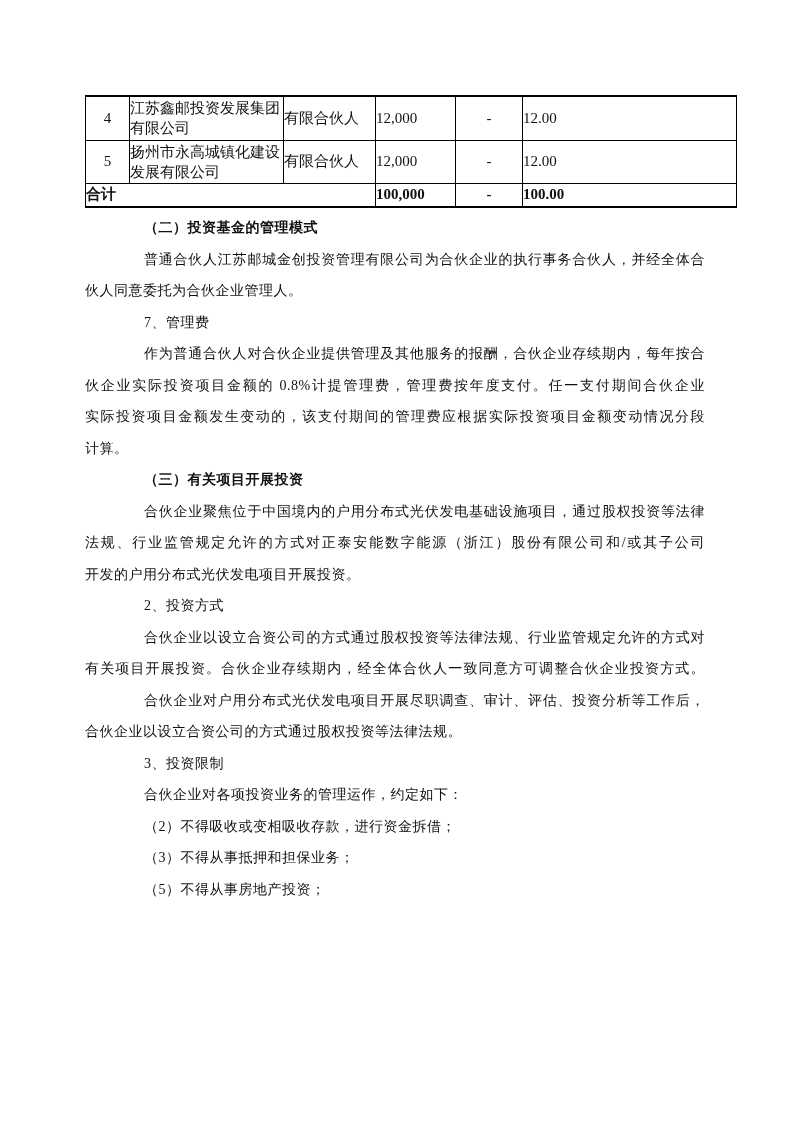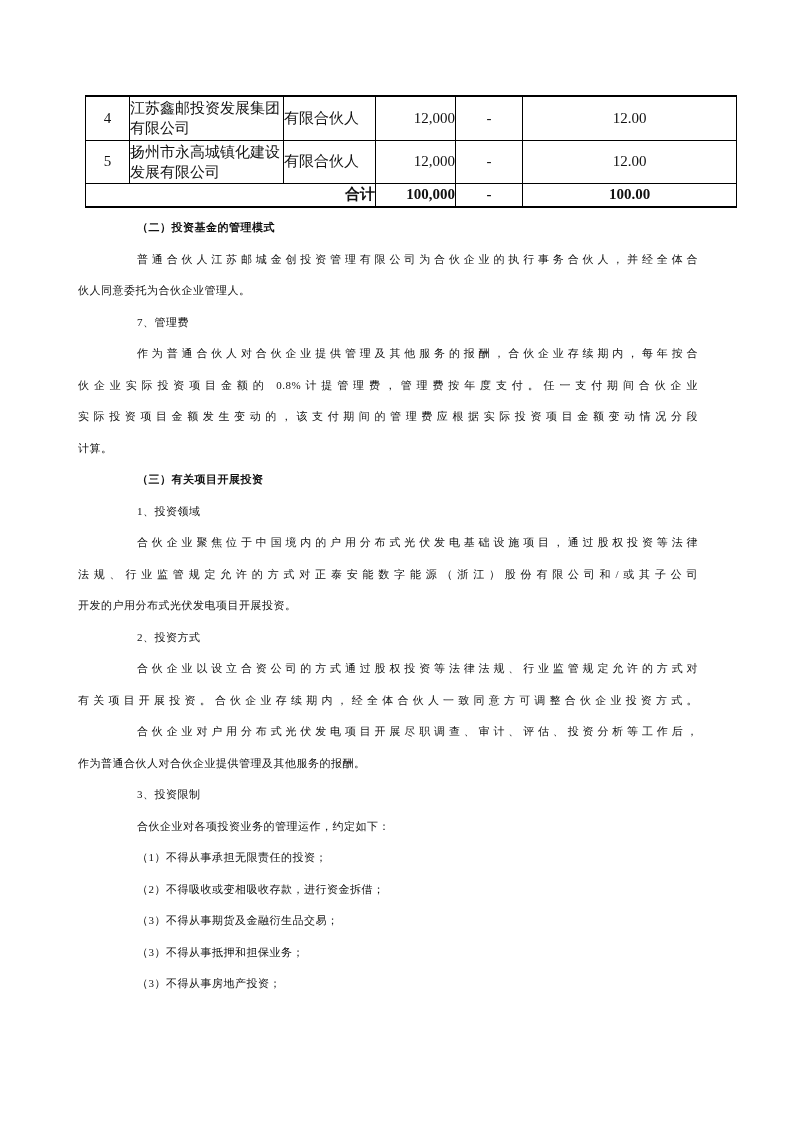--- a/index.html
+++ b/index.html
@@ -27,31 +27,31 @@
     font-size:15px;
     vertical-align:middle;
     padding:1px 0;
   }
   tr.row-partner-a { height:44px; }
   tr.row-partner-b { height:43px; }
   tr.row-total     { height:24px; }
   .td-no   { text-align:center; }
   .td-name { padding:1px 8px; line-height:20px; }
   .td-role { padding:1px 8px; }
-  .td-amt  { text-align:right; padding-right:8px;font-family:Liberation Serif, serif; }
+  .td-amt  { text-align:left; padding-right:8px;font-family:Liberation Serif, serif; }
   .td-dash { text-align:center; }
-  .td-pct  { text-align:center; padding-right:8px; }
+  .td-pct  { text-align:left; padding-right:8px; }
   tr.row-total td { font-weight:bold; }
-  .td-total-label { text-align:right; padding-left:134px; }
+  .td-total-label { text-align:left; padding-left:134px; }
 
   
   .content {
-    position:absolute; left:78px; top:212px;
+    position:absolute; left:85px; top:212px;
     width:620px;
-    font-size:11px;
+    font-size:14px;
     line-height:31.5px;
     letter-spacing:0.5px;
   }
   .line { height:31.5px; overflow:hidden; white-space:nowrap; }
   .line.full {
     white-space:normal;
     text-align:justify;
     text-align-last:justify;
   }
   .line.indent { text-indent:59px; }
@@ -100,31 +100,28 @@
   <div class="content" id="content">
       <div class="line indent bold">（二）投资基金的管理模式</div>
       <div class="line indent full">普通合伙人江苏邮城金创投资管理有限公司为合伙企业的执行事务合伙人，并经全体合</div>
       <div class="line">伙人同意委托为合伙企业管理人。</div>
       <div class="line indent">7、管理费</div>
       <div class="line indent full">作为普通合伙人对合伙企业提供管理及其他服务的报酬，合伙企业存续期内，每年按合</div>
       <div class="line full">伙企业实际投资项目金额的 0.8%计提管理费，管理费按年度支付。任一支付期间合伙企业</div>
       <div class="line full">实际投资项目金额发生变动的，该支付期间的管理费应根据实际投资项目金额变动情况分段</div>
       <div class="line">计算。</div>
       <div class="line indent bold">（三）有关项目开展投资</div>
-      <div class="line indent">1、投资领域</div>
       <div class="line indent full">合伙企业聚焦位于中国境内的户用分布式光伏发电基础设施项目，通过股权投资等法律</div>
       <div class="line full">法规、行业监管规定允许的方式对正泰安能数字能源（浙江）股份有限公司和/或其子公司</div>
       <div class="line">开发的户用分布式光伏发电项目开展投资。</div>
       <div class="line indent">2、投资方式</div>
       <div class="line indent full">合伙企业以设立合资公司的方式通过股权投资等法律法规、行业监管规定允许的方式对</div>
       <div class="line full">有关项目开展投资。合伙企业存续期内，经全体合伙人一致同意方可调整合伙企业投资方式。</div>
       <div class="line indent full">合伙企业对户用分布式光伏发电项目开展尽职调查、审计、评估、投资分析等工作后，</div>
-      <div class="line">作为普通合伙人对合伙企业提供管理及其他服务的报酬。</div>
+      <div class="line">合伙企业以设立合资公司的方式通过股权投资等法律法规。</div>
       <div class="line indent">3、投资限制</div>
       <div class="line indent">合伙企业对各项投资业务的管理运作，约定如下：</div>
-      <div class="line indent">（1）不得从事承担无限责任的投资；</div>
       <div class="line indent">（2）不得吸收或变相吸收存款，进行资金拆借；</div>
-      <div class="line indent">（3）不得从事期货及金融衍生品交易；</div>
       <div class="line indent">（3）不得从事抵押和担保业务；</div>
-      <div class="line indent">（3）不得从事房地产投资；</div>
+      <div class="line indent">（5）不得从事房地产投资；</div>
     </div>
 
 </div>
 
 </body></html>

